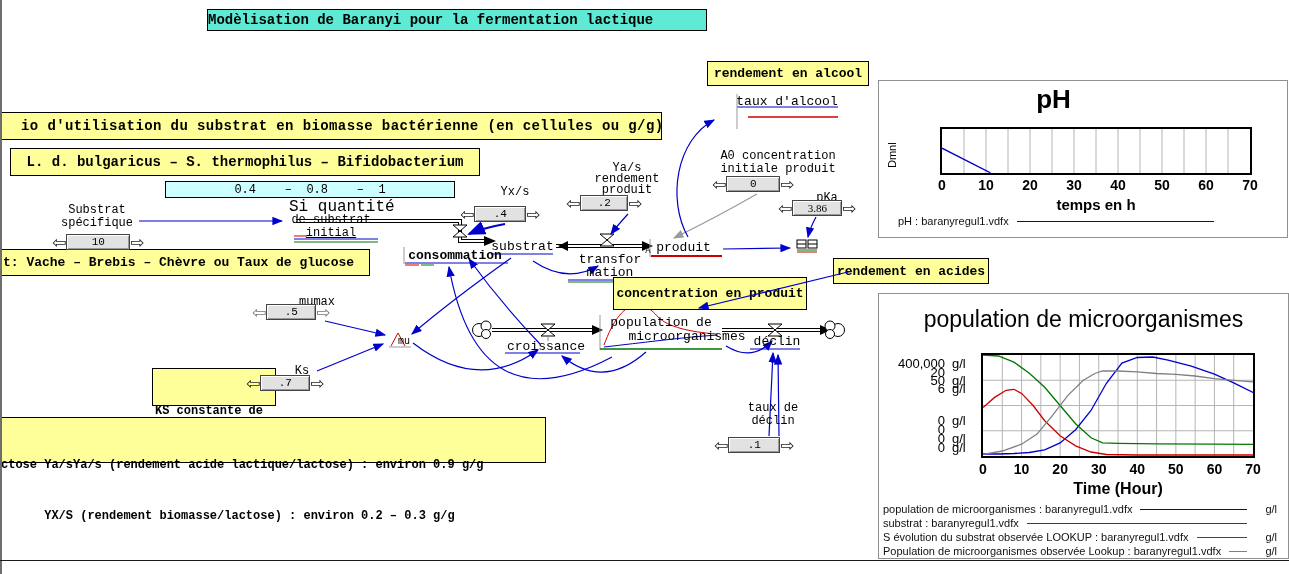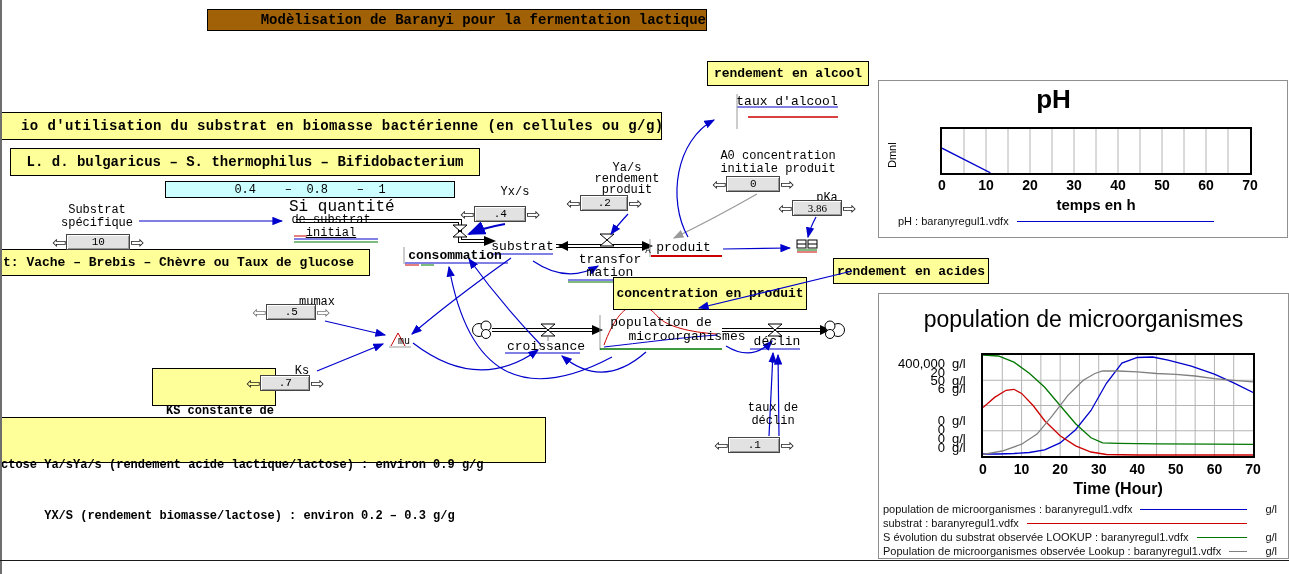--- a/index.html
+++ b/index.html
@@ -135,21 +135,21 @@
 
   <svg width="1289" height="574" style="z-index:4;pointer-events:none;">
     <defs>
       <marker id="mB2" markerWidth="9" markerHeight="7" refX="8" refY="3.5" orient="auto">
         <path d="M0,0 L9,3.5 L0,7 Z" fill="#0000cc"></path>
       </marker>
     </defs>
     <path d="M852,271 L699,308" stroke="#0000cc" stroke-width="1.2" fill="none" marker-end="url(#mB2)"></path>
   </svg>
 
-  <div class="ybox" style="left:207px;top:9px;width:500px;height:22px;background:#a16207;justify-content:flex-end;font-size:14px;">
+  <div class="ybox" style="left:207px;top:9px;width:500px;height:22px;background:#5eead4;justify-content:flex-start;font-size:14px;">
     <span>Modèlisation de Baranyi pour la fermentation lactique</span>
   </div>
 
   <div class="ybox" style="left:0;top:112px;width:662px;height:28px;font-size:14px;letter-spacing:.4px;padding-left:20px;">
     <span>io d'utilisation du substrat en biomasse bactérienne (en cellules ou g/g)</span>
   </div>
 
   <div class="ybox" style="left:10px;top:148px;width:470px;height:28px;justify-content:center;font-size:14px;">
     <span>L. d. bulgaricus – S. thermophilus – Bifidobacterium</span>
   </div>
@@ -167,21 +167,21 @@
   </div>
 
   <div class="ybox" style="left:833px;top:258px;width:156px;height:26px;justify-content:center;font-size:13px;">
     <span>rendement en acides</span>
   </div>
 
   <div class="ybox" style="left:613px;top:277px;width:194px;height:33px;justify-content:center;font-size:13px;">
     <span>concentration en produit</span>
   </div>
 
-  <div class="ybox" style="left:152px;top:368px;width:124px;height:38px;font-size:12px;line-height:16px;padding-left:13px;display:block;padding-top:2px;">
+  <div class="ybox" style="left:152px;top:368px;width:124px;height:38px;font-size:12px;line-height:16px;padding-left:2px;display:block;padding-top:2px;">
     <div>KS constante de</div>
     <div>demi-saturation</div>
   </div>
 
   <div class="ybox" style="left:0;top:417px;width:546px;height:46px;font-size:12px;line-height:17px;display:block;padding-top:5px;">
     <div>ctose Ya/sYa/s (rendement acide lactique/lactose) : environ 0.9 g/g</div>
     <div>      YX/S (rendement biomasse/lactose) : environ 0.2 – 0.3 g/g</div>
   </div>
 
   <div class="lbl" style="left:289px;top:201px;width:84px;font-size:16px;">Si quantité</div>

